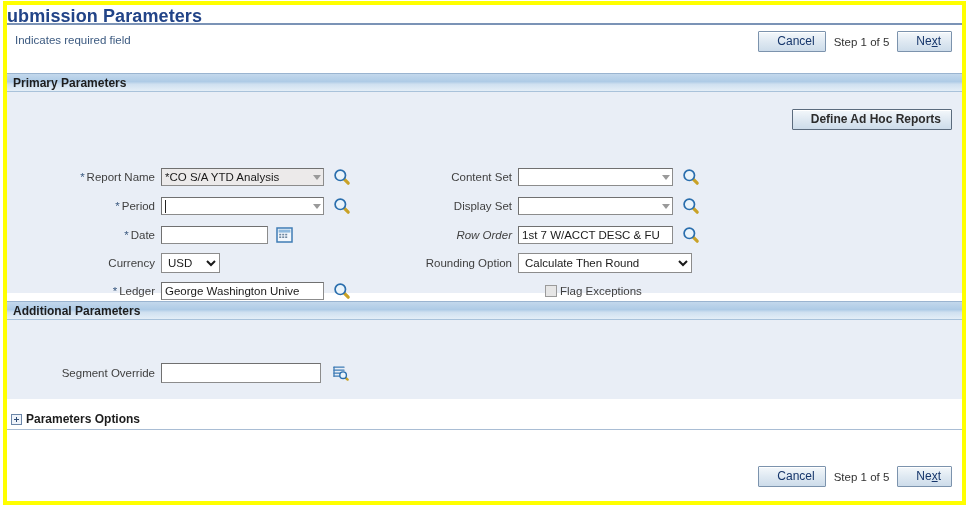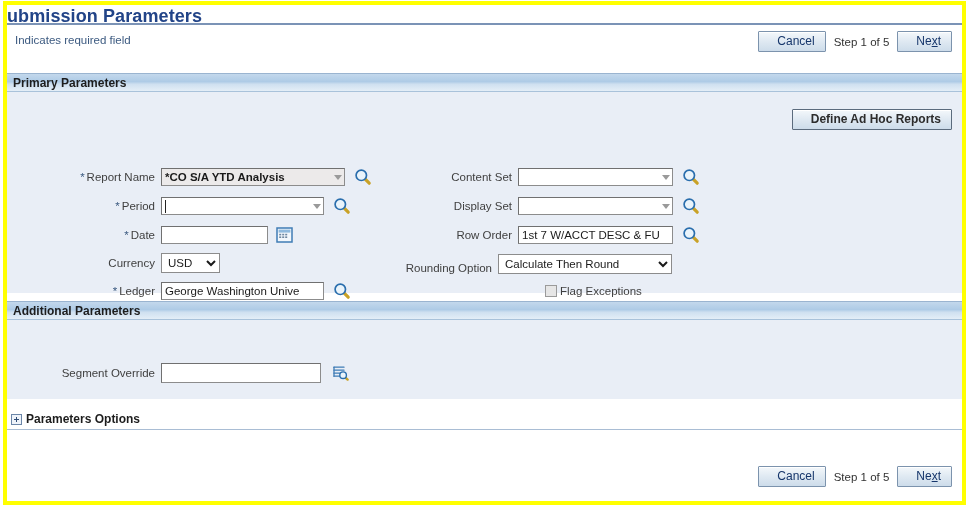--- a/index.html
+++ b/index.html
@@ -292,21 +292,21 @@
     </div>
     <div class="section-body" style="height:200px;">
 
       <div style="position:absolute; right:10px; top:17px;">
         <span class="obtn bold">Define Ad Hoc Reports</span>
       </div>
 
       <div class="field-row" style="left:0px; top:74px;">
         <span class="flabel" style="width:148px;"><span class="req-star">*</span><span>Report Name</span></span>
         <span class="lovbox">
-          <input class="otext readonlyish" style="width: 184px; font-weight: bold;" readonly="" value="*CO S/A YTD Analysis">
+          <input class="otext readonlyish" style="width: 163px;" readonly="" value="*CO S/A YTD Analysis">
           <span class="lov-arrow"></span>
         </span>
         <span class="icon-btn" style="margin-left:9px;">
           <svg class="mag" viewBox="0 0 18 18" aria-hidden="true">
             <line x1="10.2" y1="10.2" x2="15.2" y2="15.2" stroke="#c9a227" stroke-width="3.2" stroke-linecap="round"></line>
             <circle cx="7.3" cy="7.3" r="5.2" fill="#eaf4fb" stroke="#2a6ead" stroke-width="1.7"></circle>
           </svg>
         </span>
       </div>
 
@@ -384,31 +384,31 @@
         </span>
         <span class="icon-btn" style="margin-left:9px;">
           <svg class="mag" viewBox="0 0 18 18" aria-hidden="true">
             <line x1="10.2" y1="10.2" x2="15.2" y2="15.2" stroke="#c9a227" stroke-width="3.2" stroke-linecap="round"></line>
             <circle cx="7.3" cy="7.3" r="5.2" fill="#eaf4fb" stroke="#2a6ead" stroke-width="1.7"></circle>
           </svg>
         </span>
       </div>
 
       <div class="field-row" style="left:360px; top:132px;">
-        <span class="flabel" style="width:145px;">Row Order</span>
+        <span class="flabel" style="width:145px;font-style:italic;">Row Order</span>
         <input class="otext" style="width: 155px;" value="1st 7 W/ACCT DESC &amp; FU">
         <span class="icon-btn" style="margin-left:9px;">
           <svg class="mag" viewBox="0 0 18 18" aria-hidden="true">
             <line x1="10.2" y1="10.2" x2="15.2" y2="15.2" stroke="#c9a227" stroke-width="3.2" stroke-linecap="round"></line>
             <circle cx="7.3" cy="7.3" r="5.2" fill="#eaf4fb" stroke="#2a6ead" stroke-width="1.7"></circle>
           </svg>
         </span>
       </div>
 
-      <div class="field-row" style="left:340px; top:160px;align-items:flex-end;">
+      <div class="field-row" style="left:360px; top:160px;">
         <span class="flabel" style="width:145px;">Rounding Option</span>
         <select class="osel" style="width:174px;">
           <option>Calculate Then Round</option>
         </select>
       </div>
 
       <div class="field-row" style="left:505px; top:188px;padding-left:33px;">
         <span class="ocheck-row">
           <span class="ocheck"></span>
           <span class="ocheck-label">Flag Exceptions</span>

